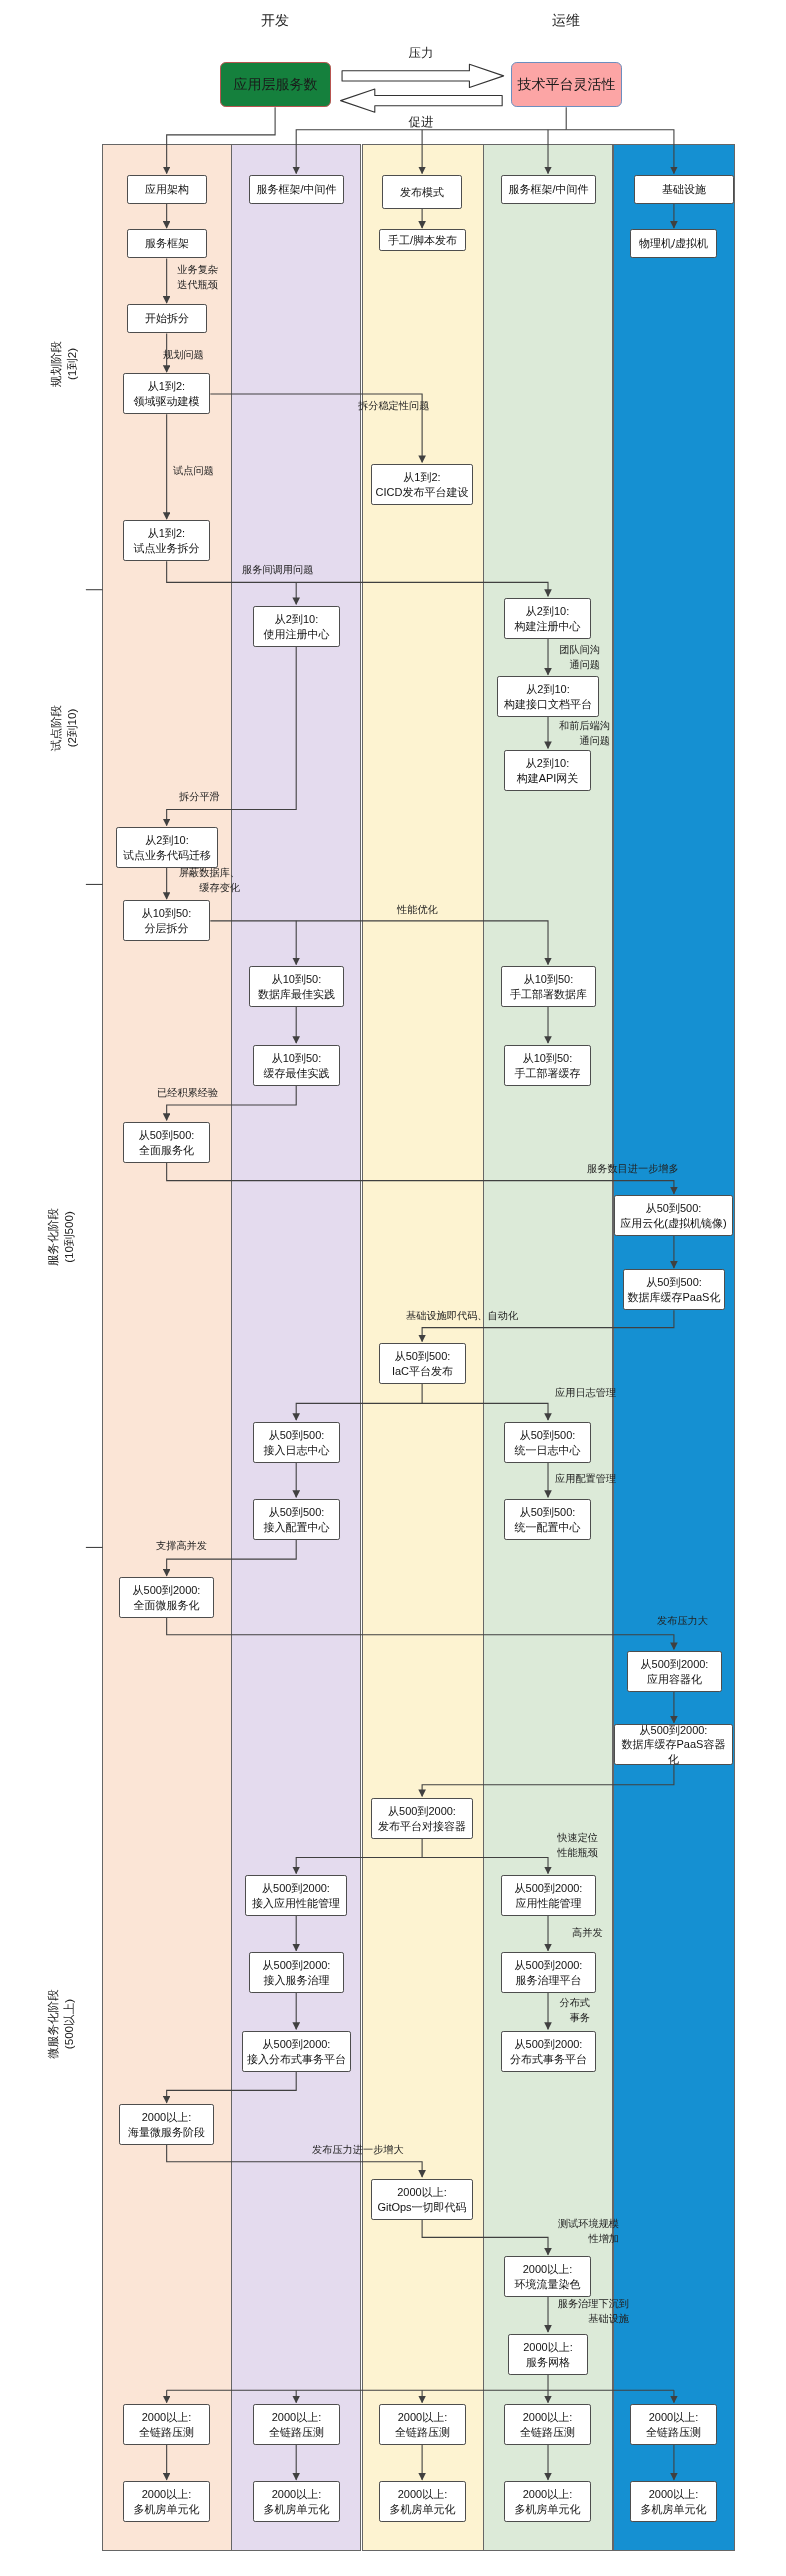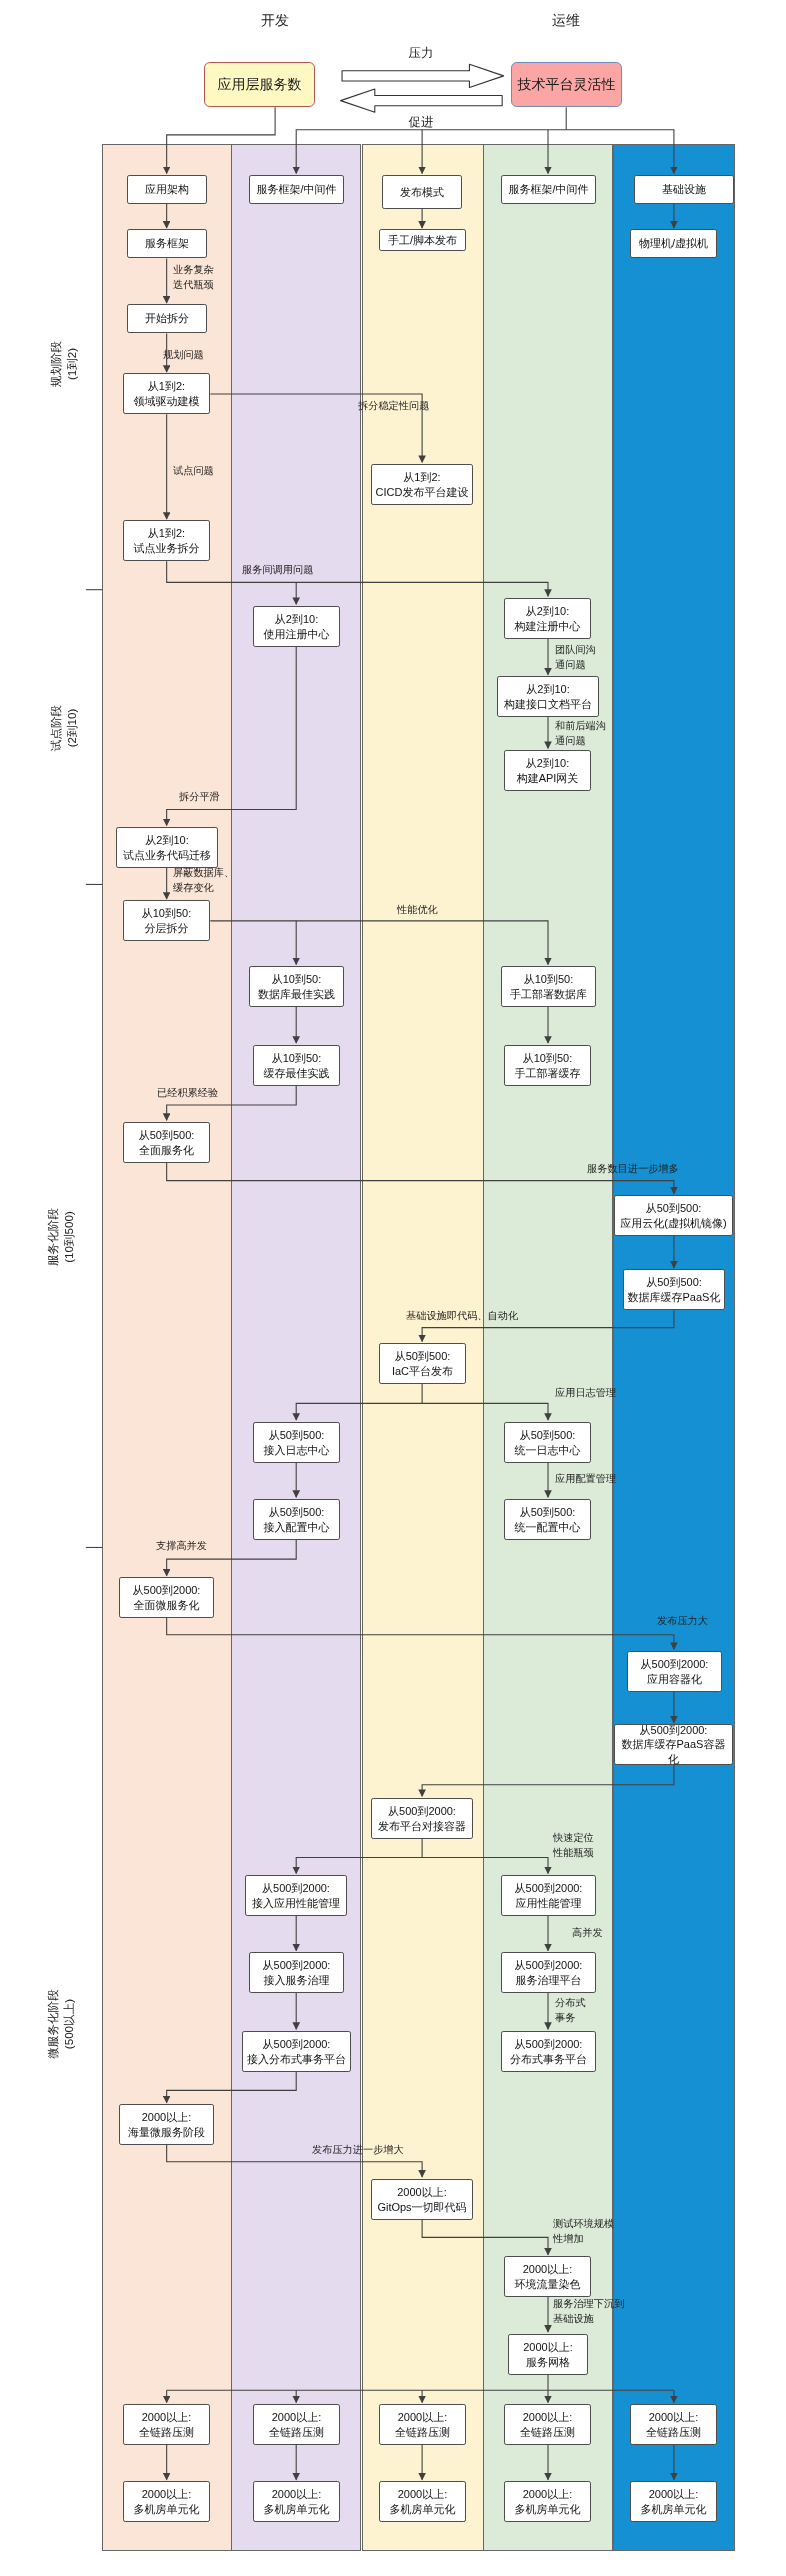--- a/index.html
+++ b/index.html
@@ -3,25 +3,25 @@
 <meta charset="utf-8">
 <style>
   *{box-sizing:border-box;margin:0;padding:0}
   html,body{background:#fff}
   body{font-family:"Liberation Sans","DejaVu Sans",sans-serif;color:#1a1a1a}
   .canvas{position:relative;width:786px;height:2576px;background:#fff;overflow:hidden}
   .lane{position:absolute;top:144px;height:2407px;border:0.7px solid #666}
   .node{position:absolute;background:#fff;border:0.7px solid #4d4d4d;border-radius:2.2px;
         display:flex;align-items:center;justify-content:center;text-align:center;
         font-size:11px;line-height:14.6px;white-space:pre-line;padding:1.5px;color:#111}
-  .elabel{position:absolute;font-size:10.2px;line-height:14.6px;color:#222;text-align:left}
+  .elabel{position:absolute;font-size:10.2px;line-height:14.6px;color:#222;text-align:right}
   .one{white-space:nowrap}
   .topbox{position:absolute;top:62px;width:111px;height:45px;border-radius:5.8px;border:0.7px solid;
           display:flex;align-items:center;justify-content:center;font-size:14px}
-  .topbox.dev{left:204px;background:#fef9c3;border-color:#b85450}
+  .topbox.dev{left:220px;background:#15803d;border-color:#b85450}
   .topbox.ops{left:511px;background:#fca5a5;border-color:#6c8ebf}
   .toptext{position:absolute;top:11.6px;transform:translateX(-50%);font-size:14px;color:#222}
   .flowlabel{position:absolute;transform:translateX(-50%);font-size:12.4px;color:#222}
   .stage{position:absolute;transform:translate(-50%,-50%) rotate(-90deg);font-size:11.6px;
          line-height:16px;color:#222;text-align:center}
   .stage span{display:block;white-space:nowrap}
   svg.edges{position:absolute;left:0;top:0}
 </style>
 </head>
 <body>

